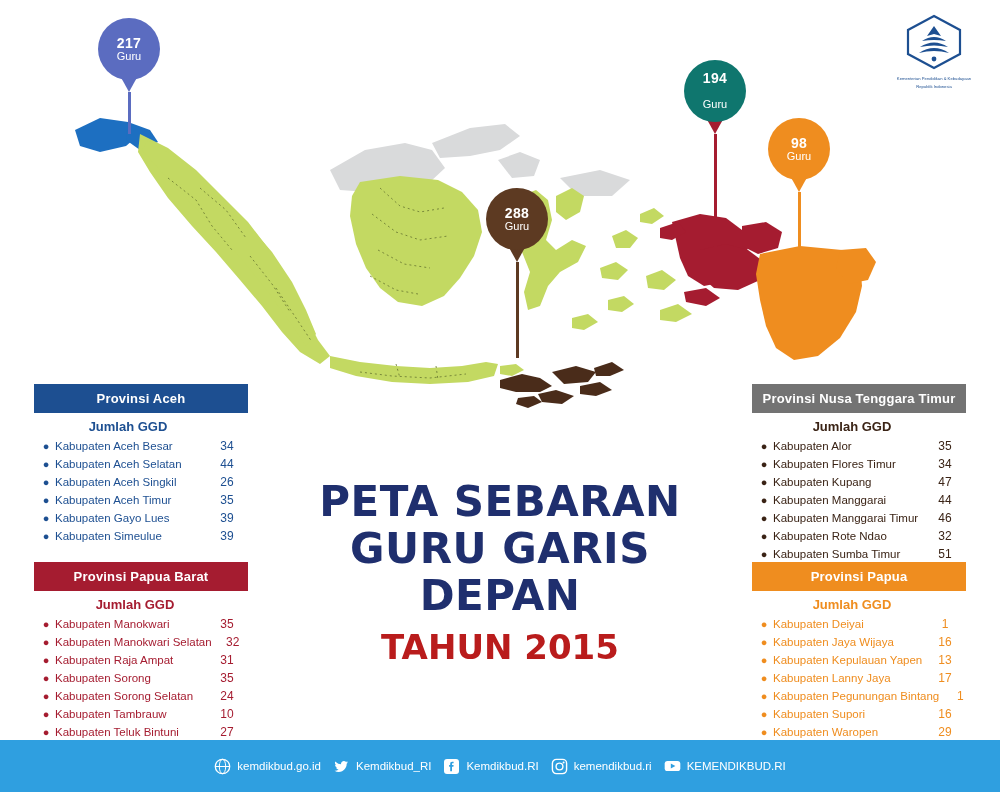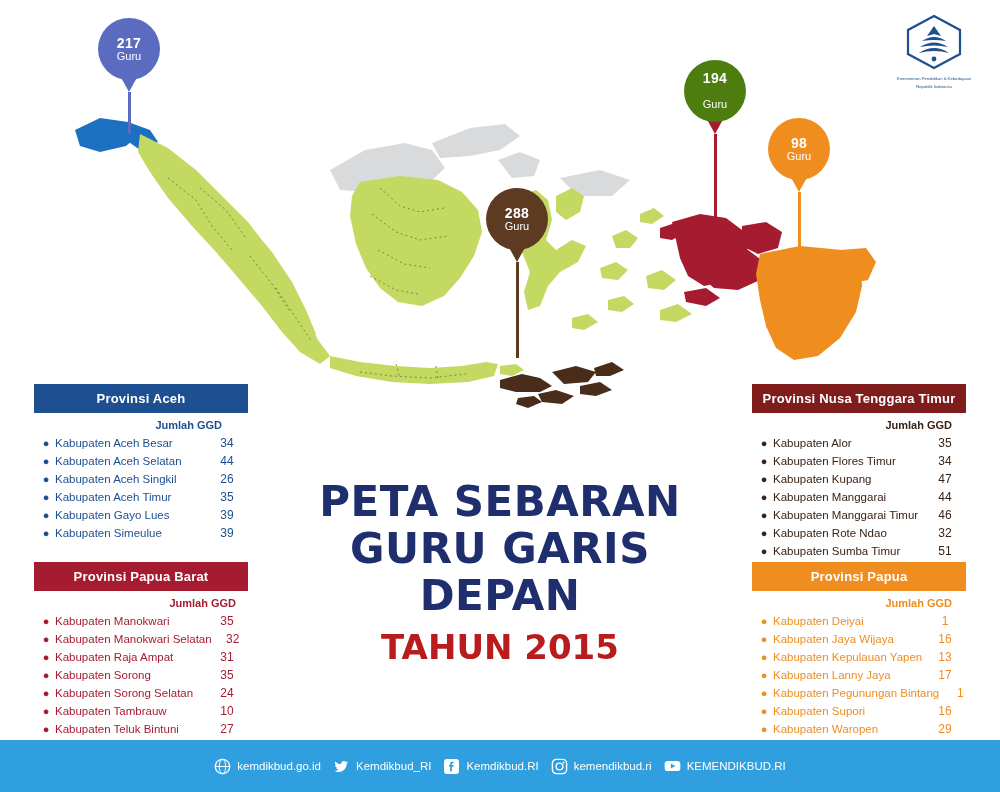--- a/index.html
+++ b/index.html
@@ -100,23 +100,23 @@
   }
   .panel-head {
     color: #ffffff;
     font-size: 13px;
     font-weight: bold;
     text-align: center;
     padding: 7px 6px;
     letter-spacing: .2px;
   }
   .panel-sub {
-    font-size: 11px;
+    font-size: 13px;
     font-weight: bold;
-    text-align: right;
+    text-align: center;
     padding: 6px 8px 3px 0;
   }
   .panel-rows {
     padding: 0 0 4px 0;
   }
   .row {
     display: flex;
     align-items: center;
     font-size: 11.5px;
     padding: 2px 0 2px 6px;
@@ -140,21 +140,21 @@
     font-size: 12px;
   }
 
   
   .theme-aceh .panel-head { background: #1d4f91; text-align: center; }
   .theme-aceh .panel-sub, .theme-aceh .row .label, .theme-aceh .row .value, .theme-aceh .row .marker { color: #1d4f91; }
 
   .theme-papuabarat .panel-head { background: #a51c30; }
   .theme-papuabarat .panel-sub, .theme-papuabarat .row .label, .theme-papuabarat .row .value, .theme-papuabarat .row .marker { color: #a51c30; }
 
-  .theme-ntt .panel-head { background: #7f1d1d; }
+  .theme-ntt .panel-head { background: #737373; }
   .theme-ntt .panel-sub, .theme-ntt .row .label, .theme-ntt .row .value, .theme-ntt .row .marker { color: #3a2315; }
 
   .theme-papua .panel-head { background: #ef8d1f; }
   .theme-papua .panel-sub, .theme-papua .row .label, .theme-papua .row .value, .theme-papua .row .marker { color: #ef8d1f; }
 
   
   .logo-box {
     position: absolute;
     right: 18px;
     top: 14px;
@@ -286,21 +286,21 @@
   <div class="pin" style="left:486px; top:188px;">
     <div class="bubble" style="background:#5d3a22;">
       <span class="num">288</span>
       <span class="unit">Guru</span>
     </div>
     <div class="tail" style="border-top:20px solid #5d3a22;"></div>
     <div class="stem" style="height:96px; background:#5d3a22;"></div>
   </div>
 
   <div class="pin" style="left:684px; top:60px;">
-    <div class="bubble" style="background:#4d7c0f;gap:13px;">
+    <div class="bubble" style="background:#0f766e;gap:13px;">
       <span class="num">194</span>
       <span class="unit">Guru</span>
     </div>
     <div class="tail" style="border-top:20px solid #a51c30;"></div>
     <div class="stem" style="height:130px; background:#a51c30;"></div>
   </div>
 
   <div class="pin" style="left:768px; top:118px;">
     <div class="bubble" style="background:#ef8d1f;">
       <span class="num">98</span>

